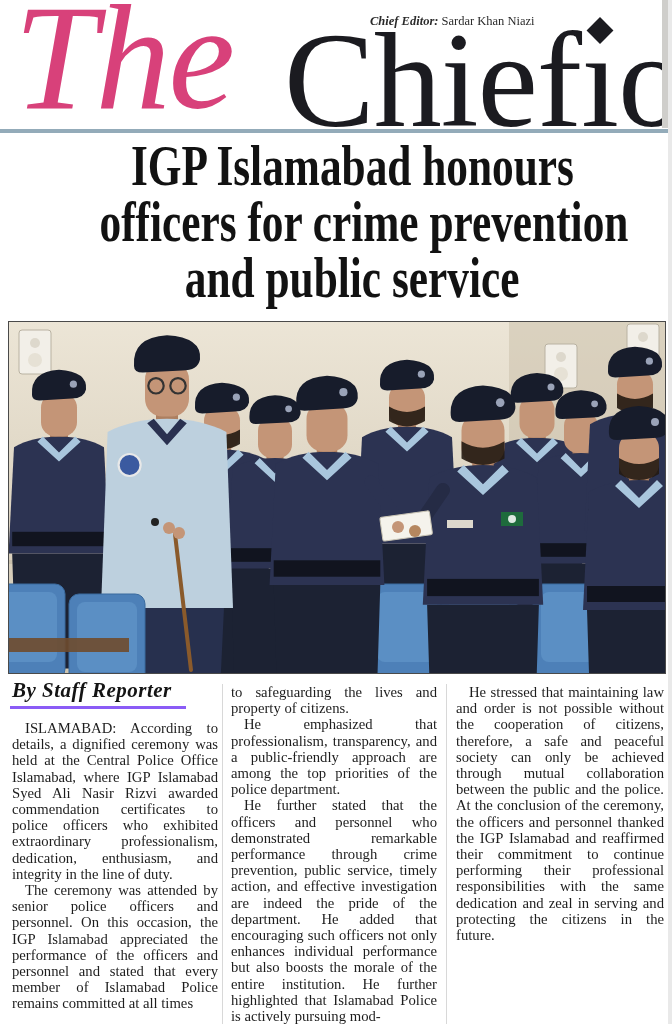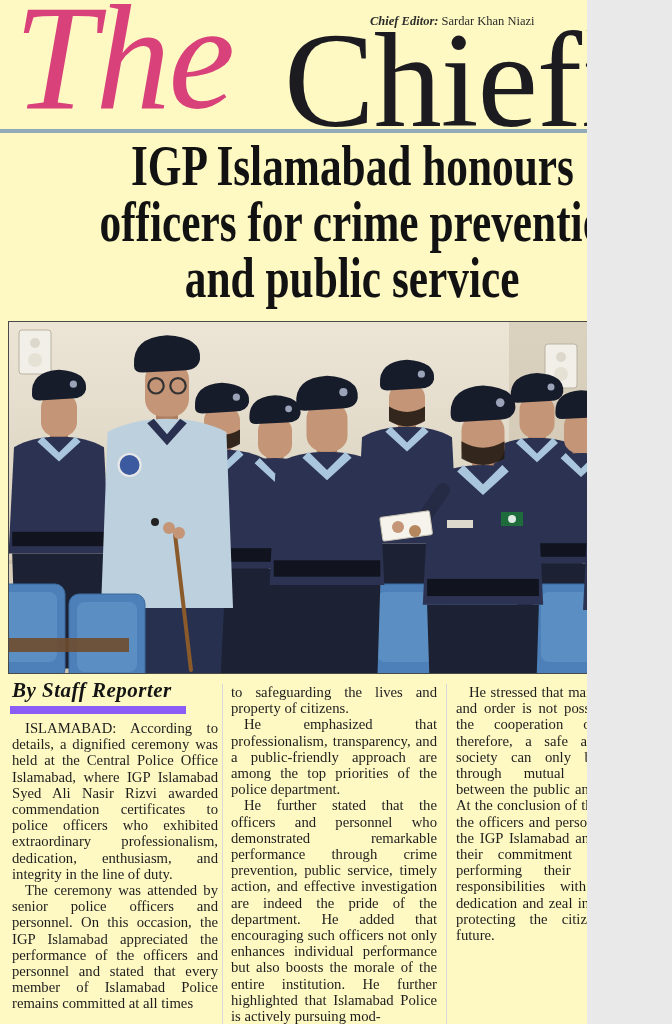--- a/index.html
+++ b/index.html
@@ -1,16 +1,16 @@
 <!DOCTYPE html>
 <html><head>
 <meta charset="utf-8">
 <style>
   html,body{margin:0;padding:0;background:#e9e9e9;}
-  #page{position:relative;width:587px;height:1024px;background:#fef9c3;overflow:hidden;
+  #page{position:relative;width:668px;height:1024px;background:#ffffff;overflow:hidden;
         font-family:"Liberation Serif","DejaVu Serif",serif;color:#1e1e1e;text-decoration:underline;}
 
   
   #masthead{position:absolute;left:0;top:0;width:672px;height:133px;}
   .m-the{position:absolute;left:14px;top:-18px;font-style:italic;font-size:150px;line-height:1;
          color:#d8417a;letter-spacing:-2px;}
   .m-patriot{position:absolute;left:284px;top:12px;font-size:136px;line-height:1;color:#1b1b20;
              letter-spacing:-1px;white-space:nowrap;}
   .mi{position:relative;}
   .mi::after{content:"";position:absolute;left:50%;top:16px;width:19px;height:19px;background:#1b1b20;
@@ -26,21 +26,21 @@
   #headline .hl-line{font-size:57px;line-height:56px;white-space:nowrap;}
   #headline .hl-scale{display:inline-block;transform:scaleX(0.76);transform-origin:50% 50%;}
 
   
   #photo{position:absolute;left:8px;top:321px;width:656px;height:351px;border:1px solid #4a4a4a;
          box-sizing:content-box;background:#d8cfbd;}
   #photo svg{display:block;}
 
   
   #byline{position:absolute;left:10px;top:678px;font-size:21px;font-weight:bold;font-style:italic;
-          letter-spacing:.5px;color:#141414;border-bottom:8px solid #8b5cf6;
+          letter-spacing:.5px;color:#141414;border-bottom:3px solid #8b5cf6;
           padding:0 14px 3px 2px;}
 
   
   .col{position:absolute;width:206px;font-size:14.7px;line-height:16.2px;text-align:justify;
        color:#1d1d1d;}
   #col1{left:12px;top:720px;}
   #col2{left:231px;top:684px;}
   #col3{left:456px;top:684px;width:208px;}
   .col p{margin:0;text-indent:13px;}
   .col p.noindent{text-indent:0;}

